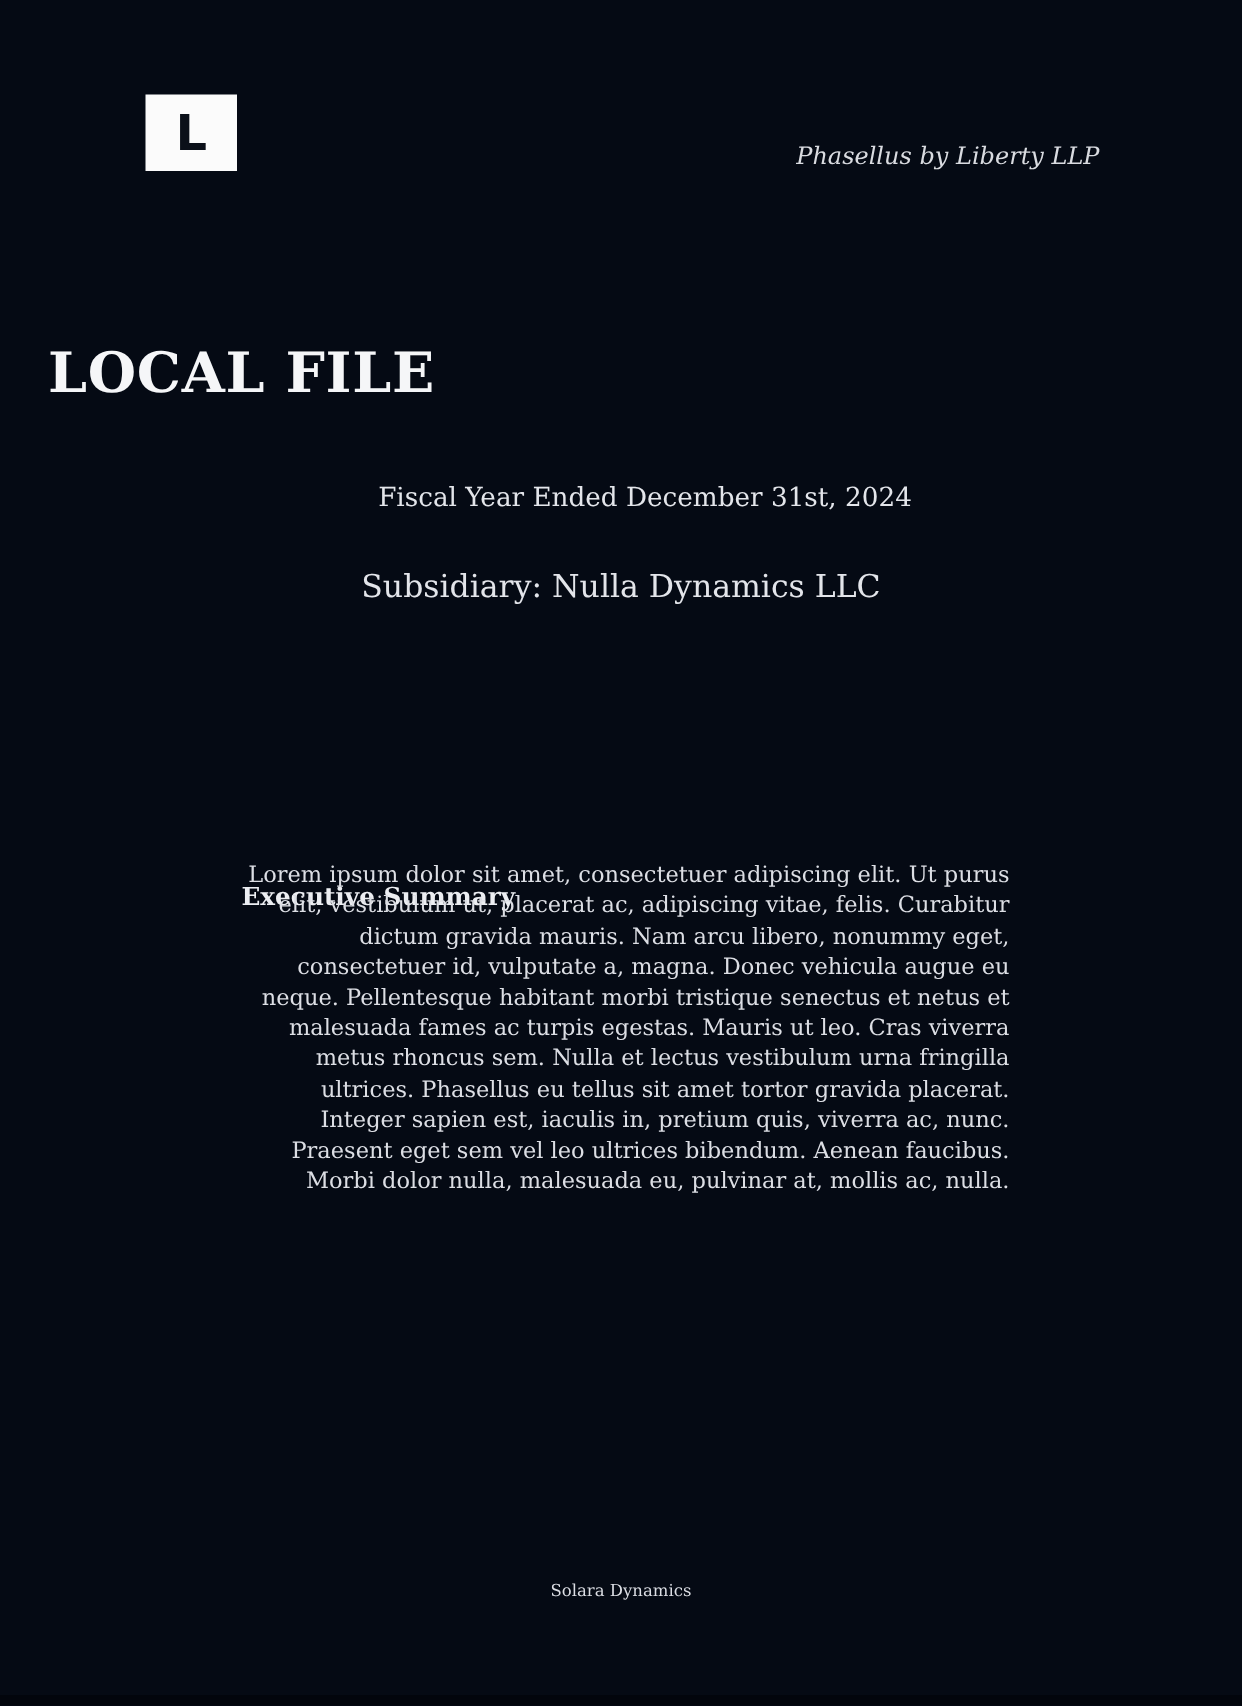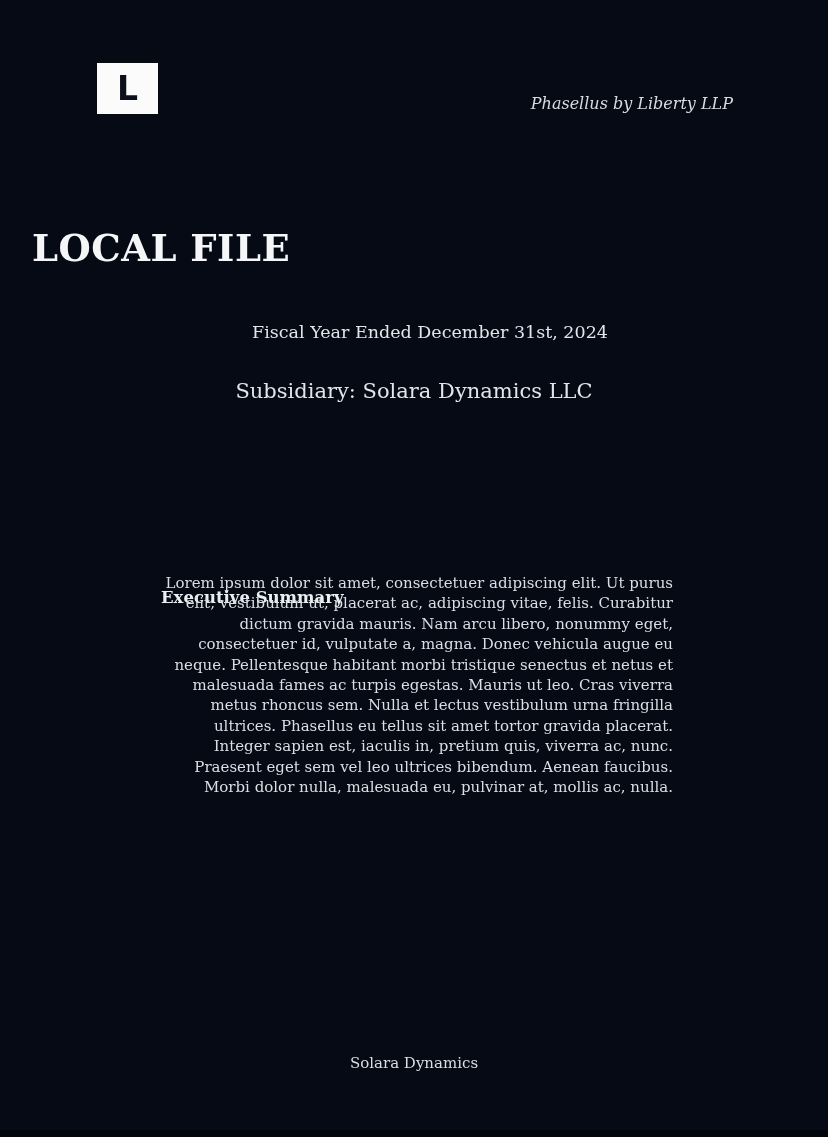--- a/index.html
+++ b/index.html
@@ -91,21 +91,21 @@
     line-height: 20.4px;
     text-align: right;
     color: #dcdee4;
   }
   .footer-company {
     position: absolute;
     top: 1054px;
     left: 0;
     width: 100%;
     text-align: center;
-    font-size: 15px;
+    font-size: 11px;
     color: #dcdee4;
   }
   .bottom-edge {
     position: absolute;
     bottom: 0;
     left: 0;
     width: 100%;
     height: 7px;
     background: #02050c;
   }
@@ -118,21 +118,21 @@
   <div class="logo-box">
     <span class="logo-letter">L</span>
   </div>
 
   <div class="prepared-by">Phasellus by Liberty LLP</div>
 
   <div class="doc-title">LOCAL FILE</div>
 
   <div class="fiscal-line">Fiscal Year Ended December 31st, 2024</div>
 
-  <div class="subsidiary-line">Subsidiary: Solara Dynamics LLC</div>
+  <div class="subsidiary-line">Subsidiary: Nulla Dynamics LLC</div>
 
   <div class="summary-heading">Executive Summary</div>
 
   <div class="summary-body">Lorem ipsum dolor sit amet, consectetuer adipiscing elit. Ut purus elit, vestibulum ut, placerat ac, adipiscing vitae, felis. Curabitur dictum gravida mauris. Nam arcu libero, nonummy eget, consectetuer id, vulputate a, magna. Donec vehicula augue eu neque. Pellentesque habitant morbi tristique senectus et netus et malesuada fames ac turpis egestas. Mauris ut leo. Cras viverra metus rhoncus sem. Nulla et lectus vestibulum urna fringilla ultrices. Phasellus eu tellus sit amet tortor gravida placerat. Integer sapien est, iaculis in, pretium quis, viverra ac, nunc. Praesent eget sem vel leo ultrices bibendum. Aenean faucibus. Morbi dolor nulla, malesuada eu, pulvinar at, mollis ac, nulla.</div>
 
   <div class="footer-company">Solara Dynamics</div>
 
   <div class="bottom-edge"></div>
 
 </div>

